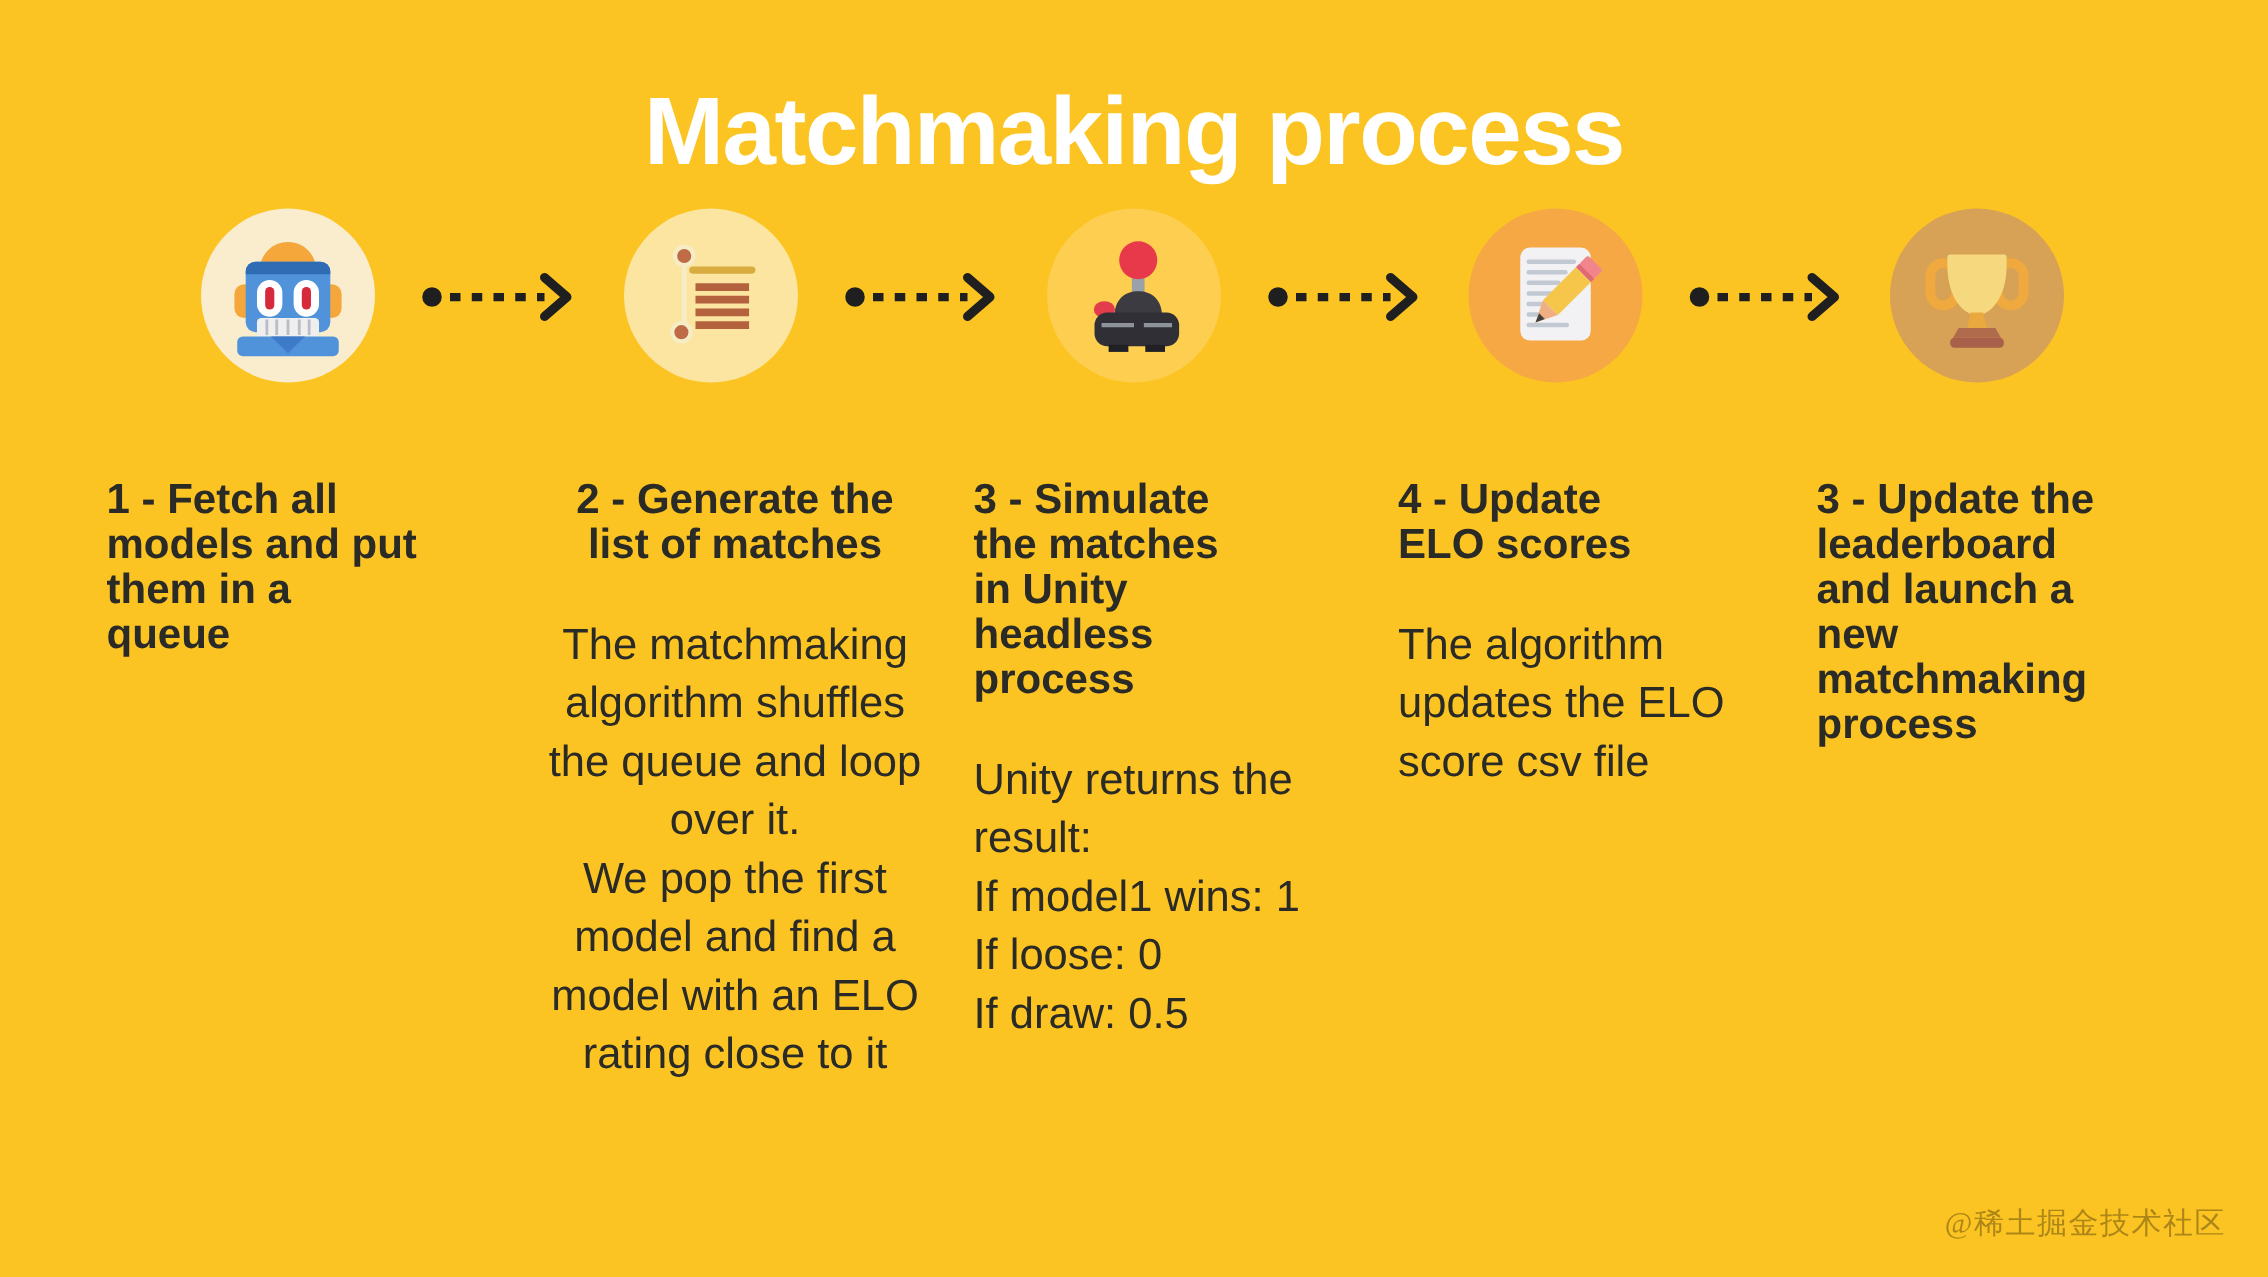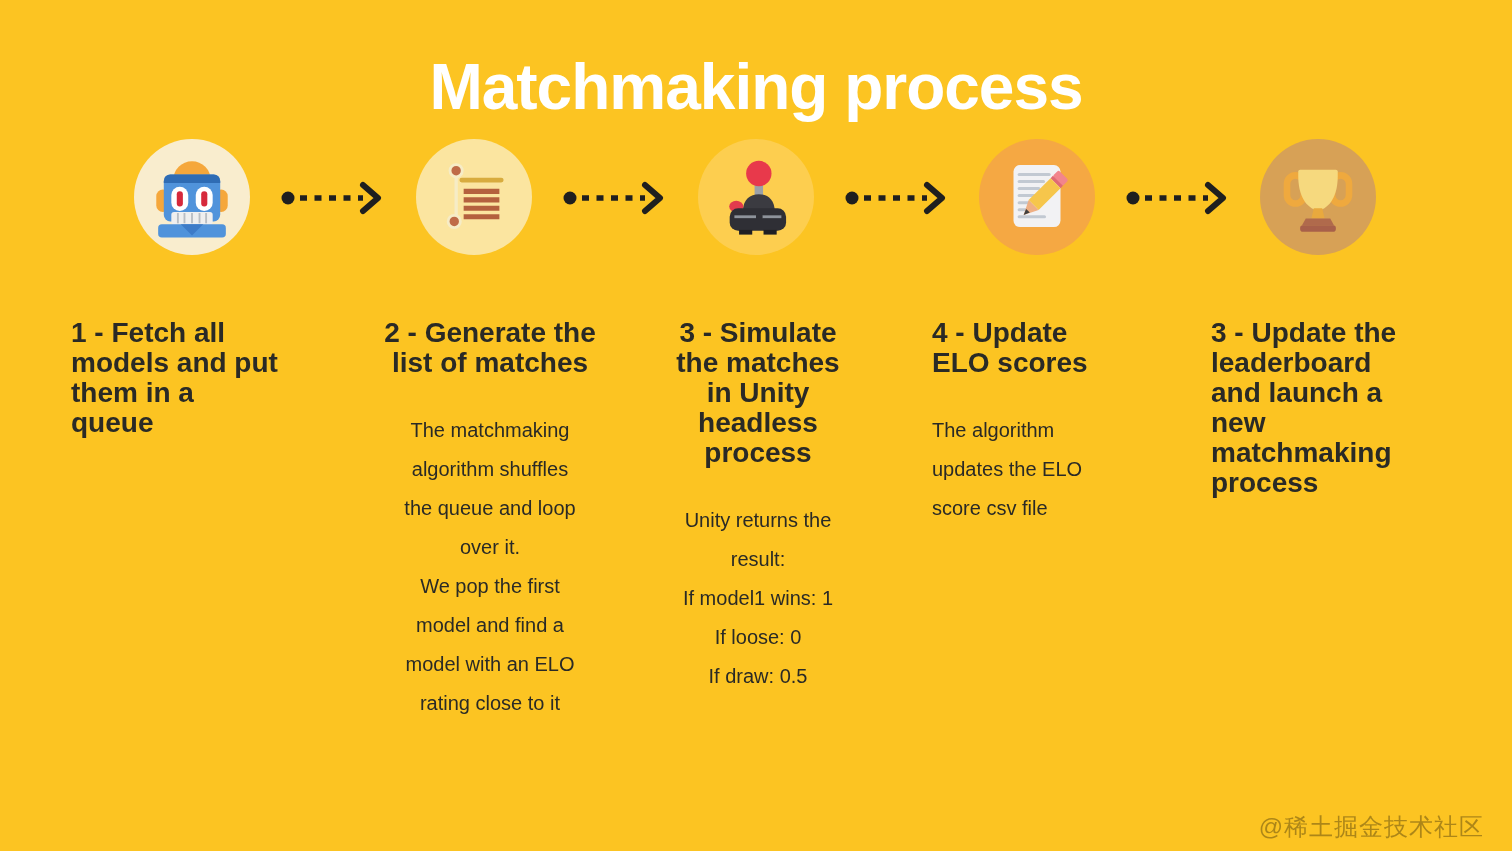--- a/index.html
+++ b/index.html
@@ -31,34 +31,35 @@
   .c5{left:1260px;background:#D7A156;}
   .circle svg{width:94px;height:94px;display:block;}
   .arrow{position:absolute;top:178px;width:105px;height:40px;}
   .a1{left:281px;} .a2{left:563px;} .a3{left:845px;} .a4{left:1126px;}
   .col{position:absolute;top:318px;color:#2A2A26;}
   .col .heading{
     font-size:28px;font-weight:700;line-height:30px;
     white-space:pre-line;margin:0 0 7px 0;
   }
   .col .body{
-    font-size:20px;font-weight:400;line-height:39px;
+    font-size:29px;font-weight:400;line-height:39px;
     white-space:pre-line;
     margin-top:33px;
   }
   .col1{left:71px;width:262px;}
   .col2{left:351px;width:278px;text-align:center;}
-  .col3{left:634px;width:248px;text-align:center;}
+  .col3{left:649px;width:248px;}
   .col4{left:932px;width:248px;}
   .col5{left:1211px;width:256px;}
   .watermark{
-    position:absolute;right:28px;bottom:8px;
-    font-size:24px;
+    position:absolute;right:28px;bottom:22px;
+    font-size:20px;
     color:rgba(45,35,8,0.38);
     letter-spacing:1px;
+    font-family:Liberation Serif, serif;
   }
 </style>
 </head>
 <body>
 
 <div class="canvas">
 
   <div class="title">Matchmaking process</div>
 
   <div class="circle c1">

